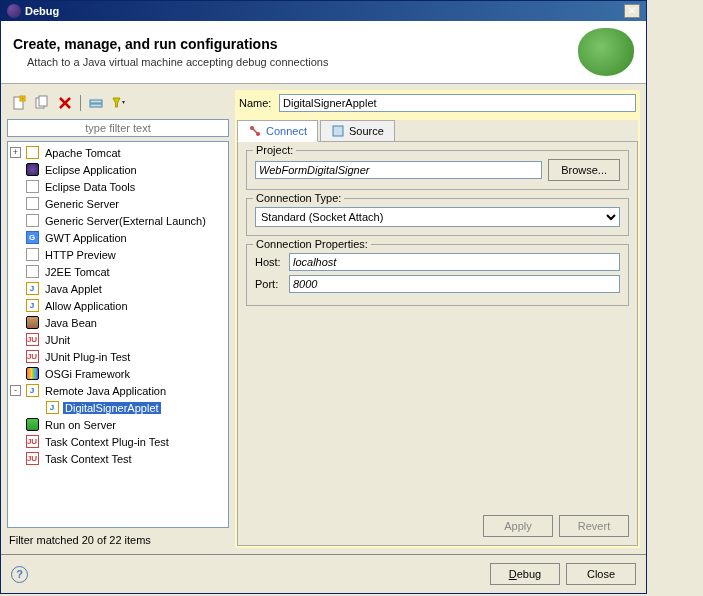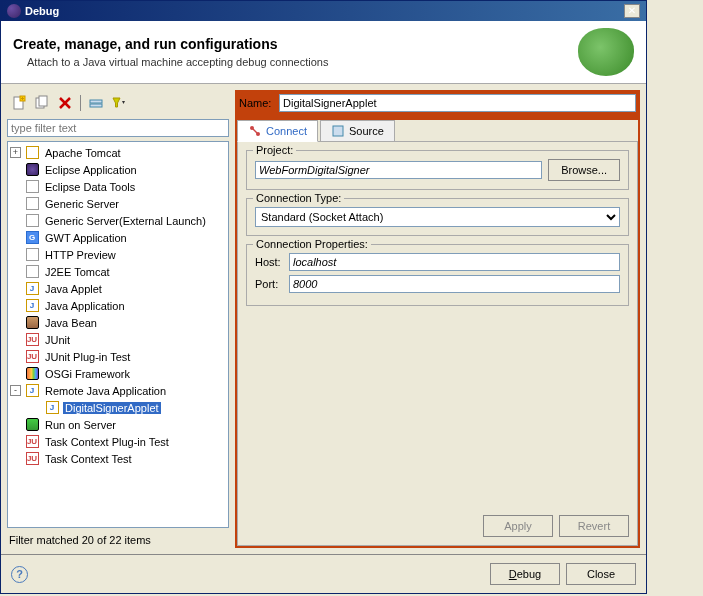--- a/index.html
+++ b/index.html
@@ -13,31 +13,31 @@
 .header-left { flex: 1; }
 .header-title { font-size: 14px; font-weight: bold; margin-bottom: 4px; }
 .header-sub { font-size: 11px; color: #333; margin-left: 14px; }
 .bug-icon { width: 56px; height: 48px; background: radial-gradient(circle at 40% 40%, #7cc46a, #3a8a28); border-radius: 50% 50% 55% 55%; position: relative; }
 .content { flex: 1; display: flex; padding: 6px; gap: 6px; }
 .left-pane { width: 222px; display: flex; flex-direction: column; }
 .toolbar { display: flex; gap: 3px; padding: 3px 0 6px 2px; align-items: center; }
 .tb-btn { width: 20px; height: 20px; border: 1px solid transparent; display: flex; align-items: center; justify-content: center; cursor: pointer; }
 .tb-sep { width: 1px; height: 16px; background: #888; margin: 0 2px; }
 .tb-btn svg { width: 16px; height: 16px; }
-.filter-input { width: 100%; border: 1px solid #7f9db9; padding: 2px 3px; margin-bottom: 4px; }
+.filter-input { width: 100%; border: 1px solid #7f9db9; padding: 2px 3px; margin-bottom: 4px; text-align: center; }
 .tree { flex: 1; background: #fff; border: 1px solid #7f9db9; overflow-y: auto; padding: 2px 0; }
 .tree-item { display: flex; align-items: center; height: 17px; padding-left: 2px; white-space: nowrap; }
 .tree-plusminus { width: 11px; height: 11px; border: 1px solid #888; background: #fff; display: flex; align-items: center; justify-content: center; margin-right: 3px; font-size: 9px; line-height: 1; color: #444; cursor: pointer; }
 .tree-spacer { width: 14px; }
 .tree-spacer-sm { width: 17px; }
 .tree-icon { width: 16px; height: 16px; margin-right: 3px; display: flex; align-items: center; justify-content: center; }
 .tree-label { padding: 0 2px; }
 .tree-label.selected { background: #316ac5; color: #fff; }
 .tree-footer { padding: 6px 2px 2px; }
-.right-pane { flex: 1; background: #c2410c; display: flex; flex-direction: column; padding: 2px; }
+.right-pane { flex: 1; background: #fef9c3; display: flex; flex-direction: column; padding: 2px; }
 .name-row { display: flex; align-items: center; margin-bottom: 6px; padding: 2px; }
 .name-row label { width: 40px; }
 .name-input { flex: 1; border: 1px solid #7f9db9; padding: 2px 3px; background: #fff; }
 .tabs { display: flex; background: #ece9d8; border-bottom: 1px solid #aaa; }
 .tab { padding: 3px 10px; border: 1px solid #aaa; border-bottom: none; margin-right: 2px; background: #f0f0f0; display: flex; align-items: center; gap: 4px; }
 .tab.active { background: #fff; border-bottom: 1px solid #fff; margin-bottom: -1px; color: #316ac5; }
 .tab-icon { width: 14px; height: 14px; }
 .tab-content { border: 1px solid #aaa; border-top: none; background: #ece9d8; padding: 8px; flex: 1; display: flex; flex-direction: column; }
 .group { border: 1px solid #aaa; padding: 8px; margin-bottom: 8px; position: relative; }
 .group-title { position: absolute; top: -7px; left: 6px; background: #ece9d8; padding: 0 3px; }
@@ -180,21 +180,21 @@
             </span>
             <span class="tree-label">Java Applet</span>
           </div>
           <div class="tree-item">
             <span class="tree-spacer"></span>
             <span class="tree-icon">
               <span class="ico-square" style="background:#fff;border:1px solid #c90;display:flex;align-items:center;justify-content:center;">
                 <span style="font-size:8px;font-weight:bold;color:#2a6cd0">J</span>
               </span>
             </span>
-            <span class="tree-label">Java Application</span>
+            <span class="tree-label">Allow Application</span>
           </div>
           <div class="tree-item">
             <span class="tree-spacer"></span>
             <span class="tree-icon">
               <span class="ico-square" style="background:linear-gradient(#c96,#964);border-radius:2px;display:flex;align-items:center;justify-content:center;"></span>
             </span>
             <span class="tree-label">Java Bean</span>
           </div>
           <div class="tree-item">
             <span class="tree-spacer"></span>

